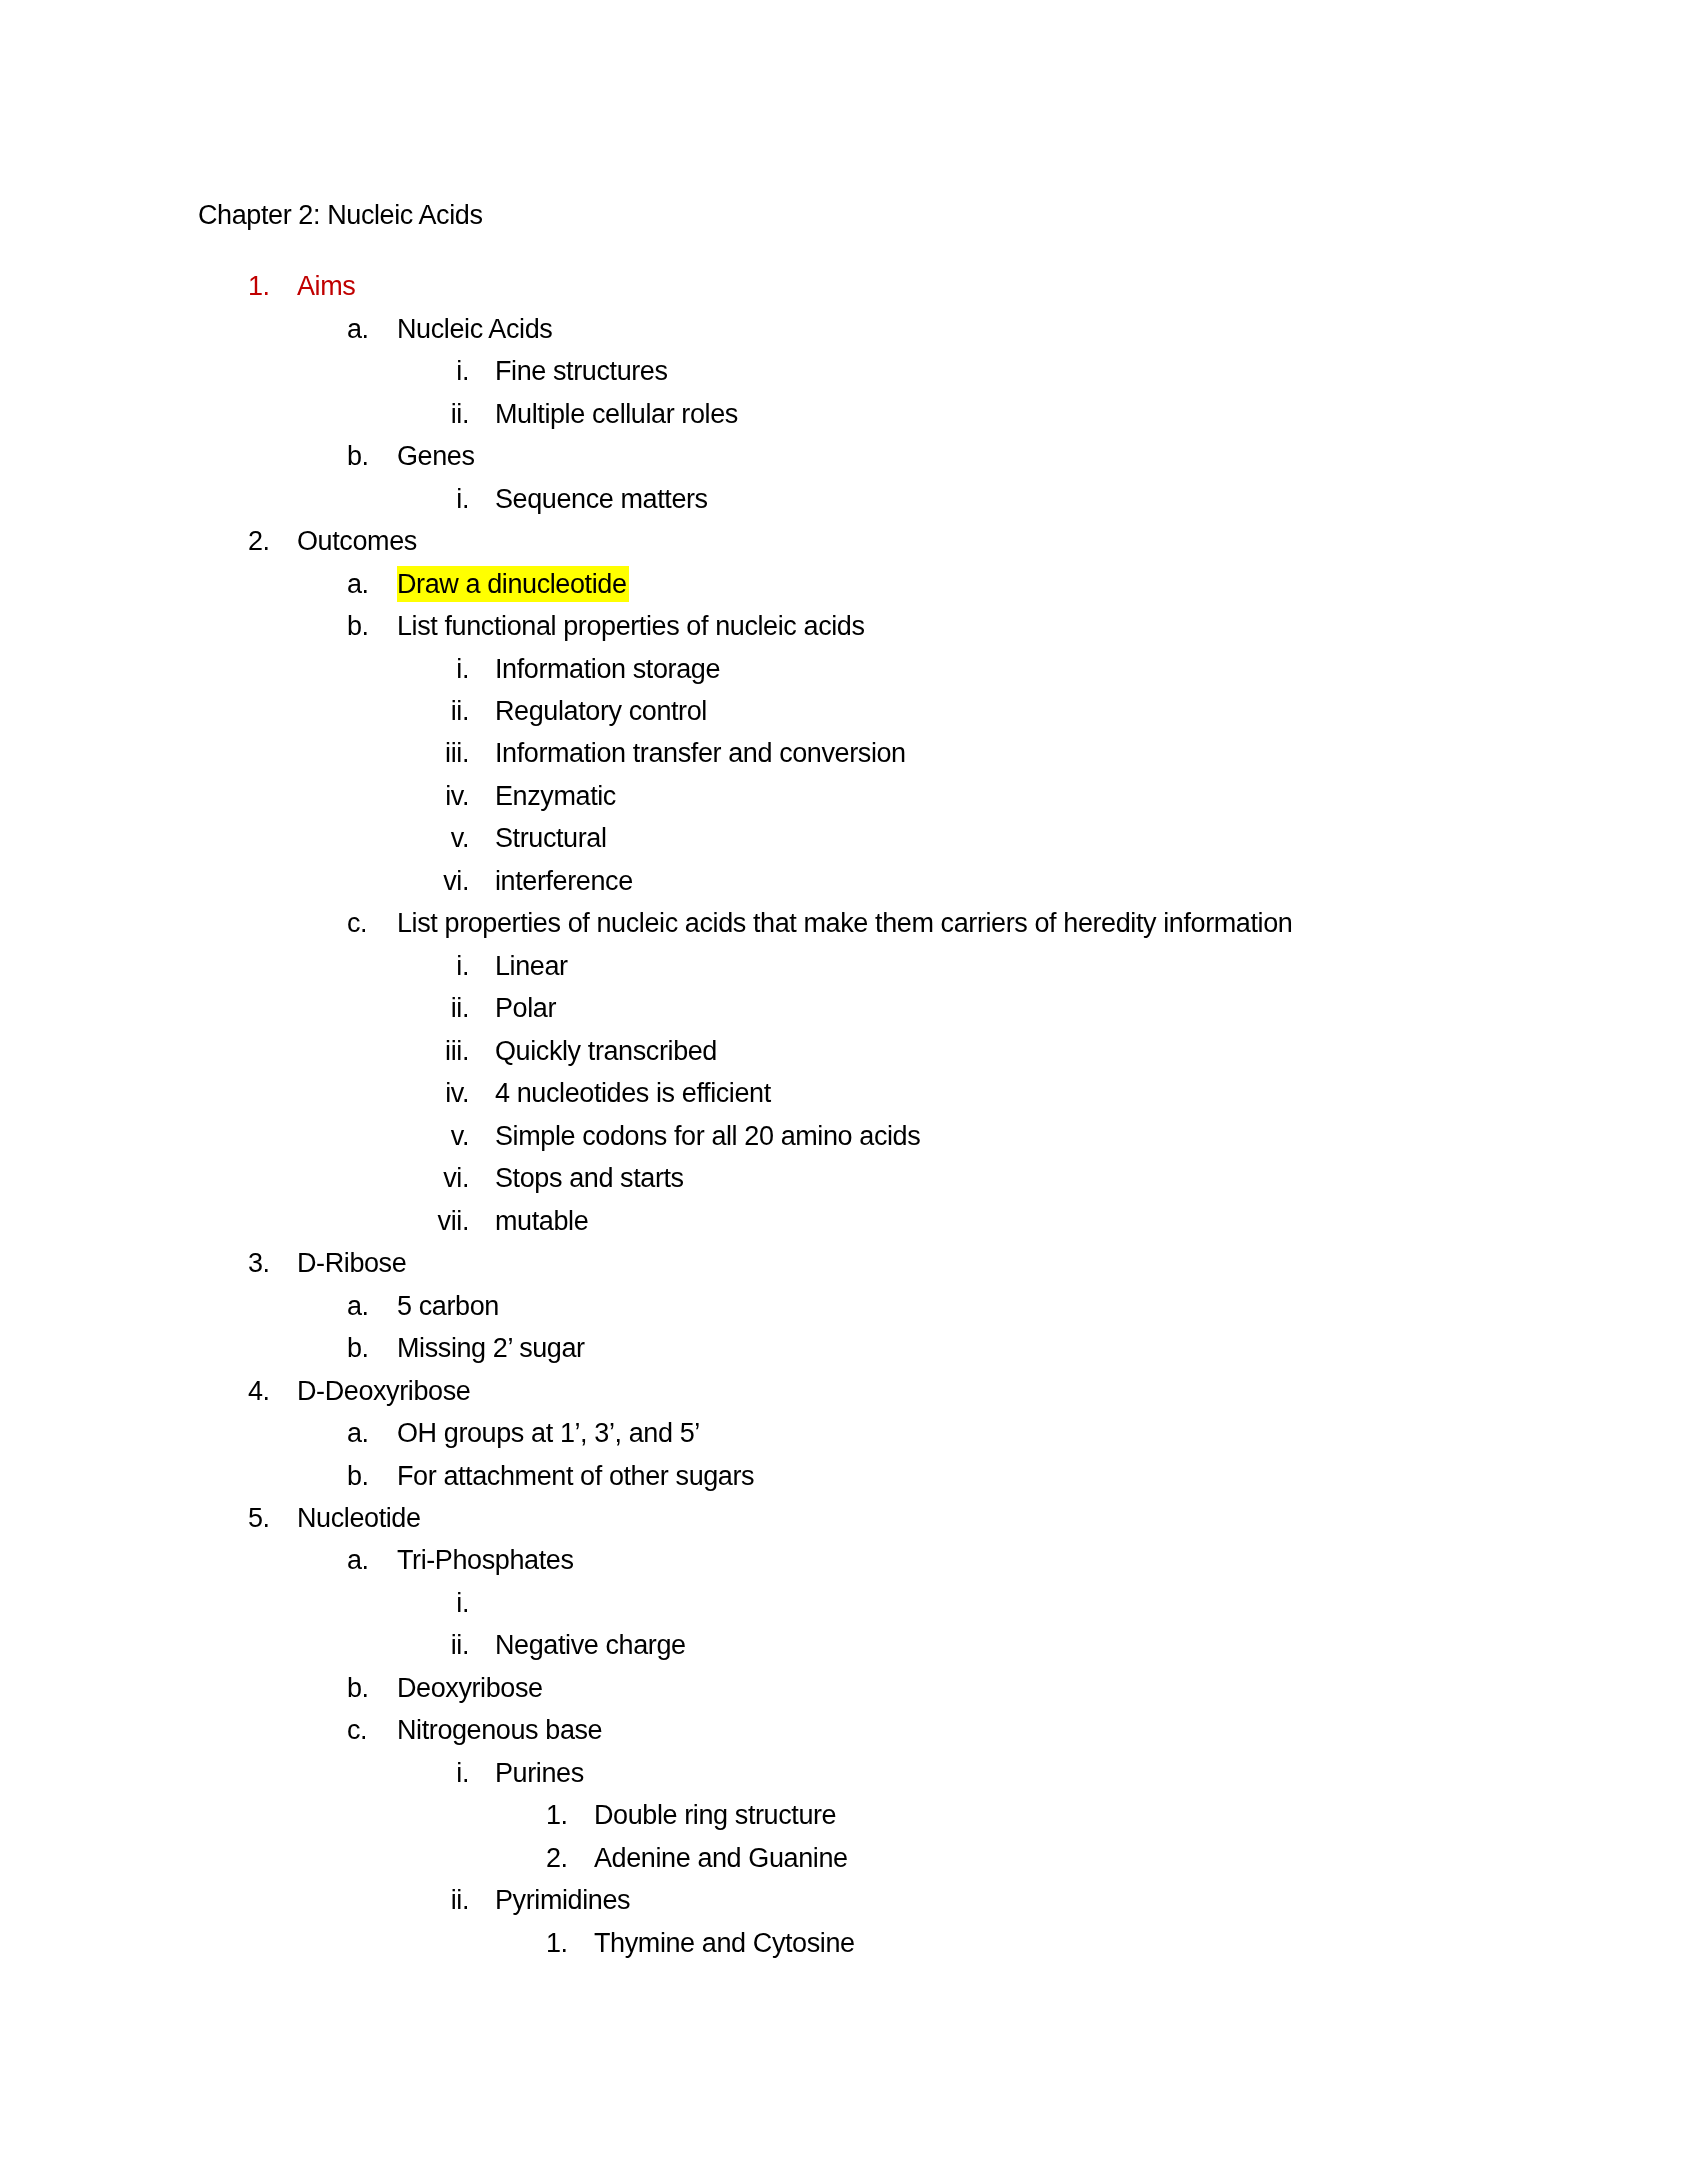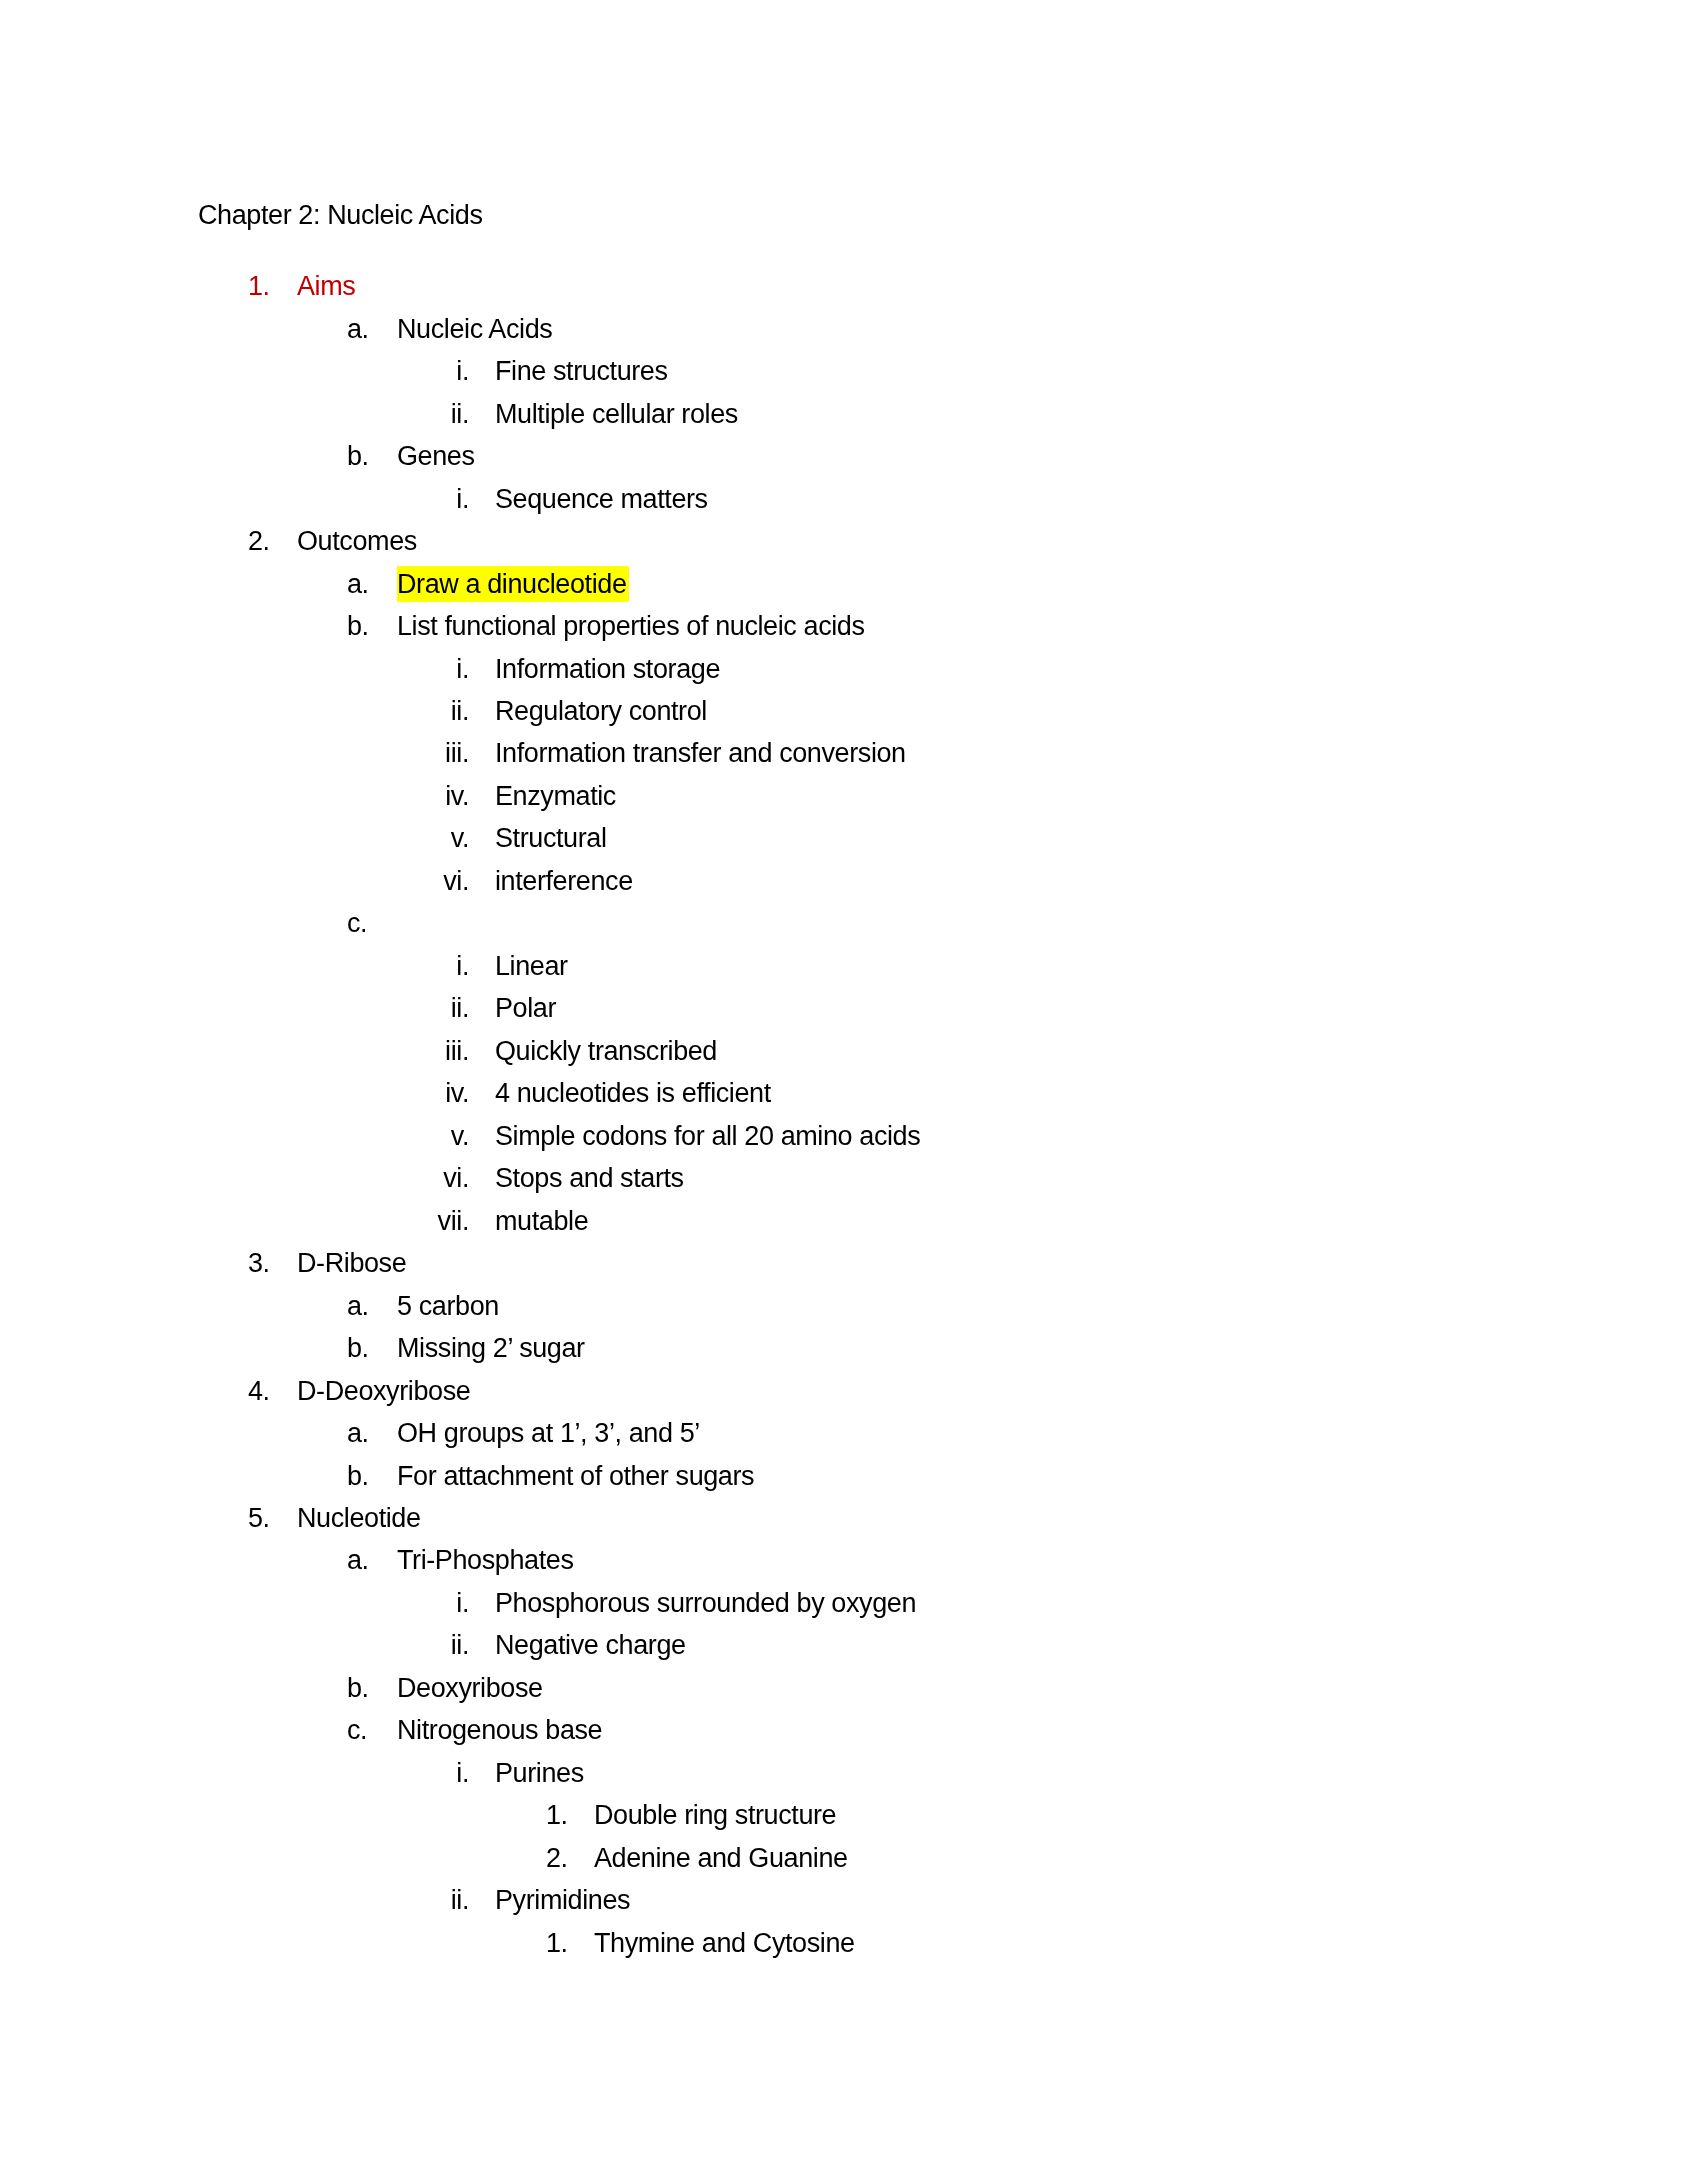--- a/index.html
+++ b/index.html
@@ -74,20 +74,21 @@
       <div class="line" style="top: 820px; left: 0px; width: 1683px;">
         <span class="marker" style="right: 1214px;">v.</span>
         <span class="text" style="left: 495px;">Structural</span>
       </div>
       <div class="line" style="top: 863px; left: 0px; width: 1683px;">
         <span class="marker" style="right: 1214px;">vi.</span>
         <span class="text" style="left: 495px;">interference</span>
       </div>
       <div class="line" style="top: 905px; left: 0px; width: 1683px;">
         <span class="marker" style="left: 347px;">c.</span>
+        <span class="text" style="left: 397px;">List properties of nucleic acids that make them carriers of heredity information</span>
       </div>
       <div class="line" style="top: 948px; left: 0px; width: 1683px;">
         <span class="marker" style="right: 1214px;">i.</span>
         <span class="text" style="left: 495px;">Linear</span>
       </div>
       <div class="line" style="top: 990px; left: 0px; width: 1683px;">
         <span class="marker" style="right: 1214px;">ii.</span>
         <span class="text" style="left: 495px;">Polar</span>
       </div>
       <div class="line" style="top: 1033px; left: 0px; width: 1683px;">
@@ -137,21 +138,20 @@
       <div class="line" style="top: 1500px; left: 0px; width: 1683px;">
         <span class="marker" style="left: 248px;">5.</span>
         <span class="text" style="left: 297px;">Nucleotide</span>
       </div>
       <div class="line" style="top: 1542px; left: 0px; width: 1683px;">
         <span class="marker" style="left: 347px;">a.</span>
         <span class="text" style="left: 397px;">Tri-Phosphates</span>
       </div>
       <div class="line" style="top: 1585px; left: 0px; width: 1683px;">
         <span class="marker" style="right: 1214px;">i.</span>
-        <span class="text" style="left: 495px;">Phosphorous surrounded by oxygen</span>
       </div>
       <div class="line" style="top: 1627px; left: 0px; width: 1683px;">
         <span class="marker" style="right: 1214px;">ii.</span>
         <span class="text" style="left: 495px;">Negative charge</span>
       </div>
       <div class="line" style="top: 1670px; left: 0px; width: 1683px;">
         <span class="marker" style="left: 347px;">b.</span>
         <span class="text" style="left: 397px;">Deoxyribose</span>
       </div>
       <div class="line" style="top: 1712px; left: 0px; width: 1683px;">

